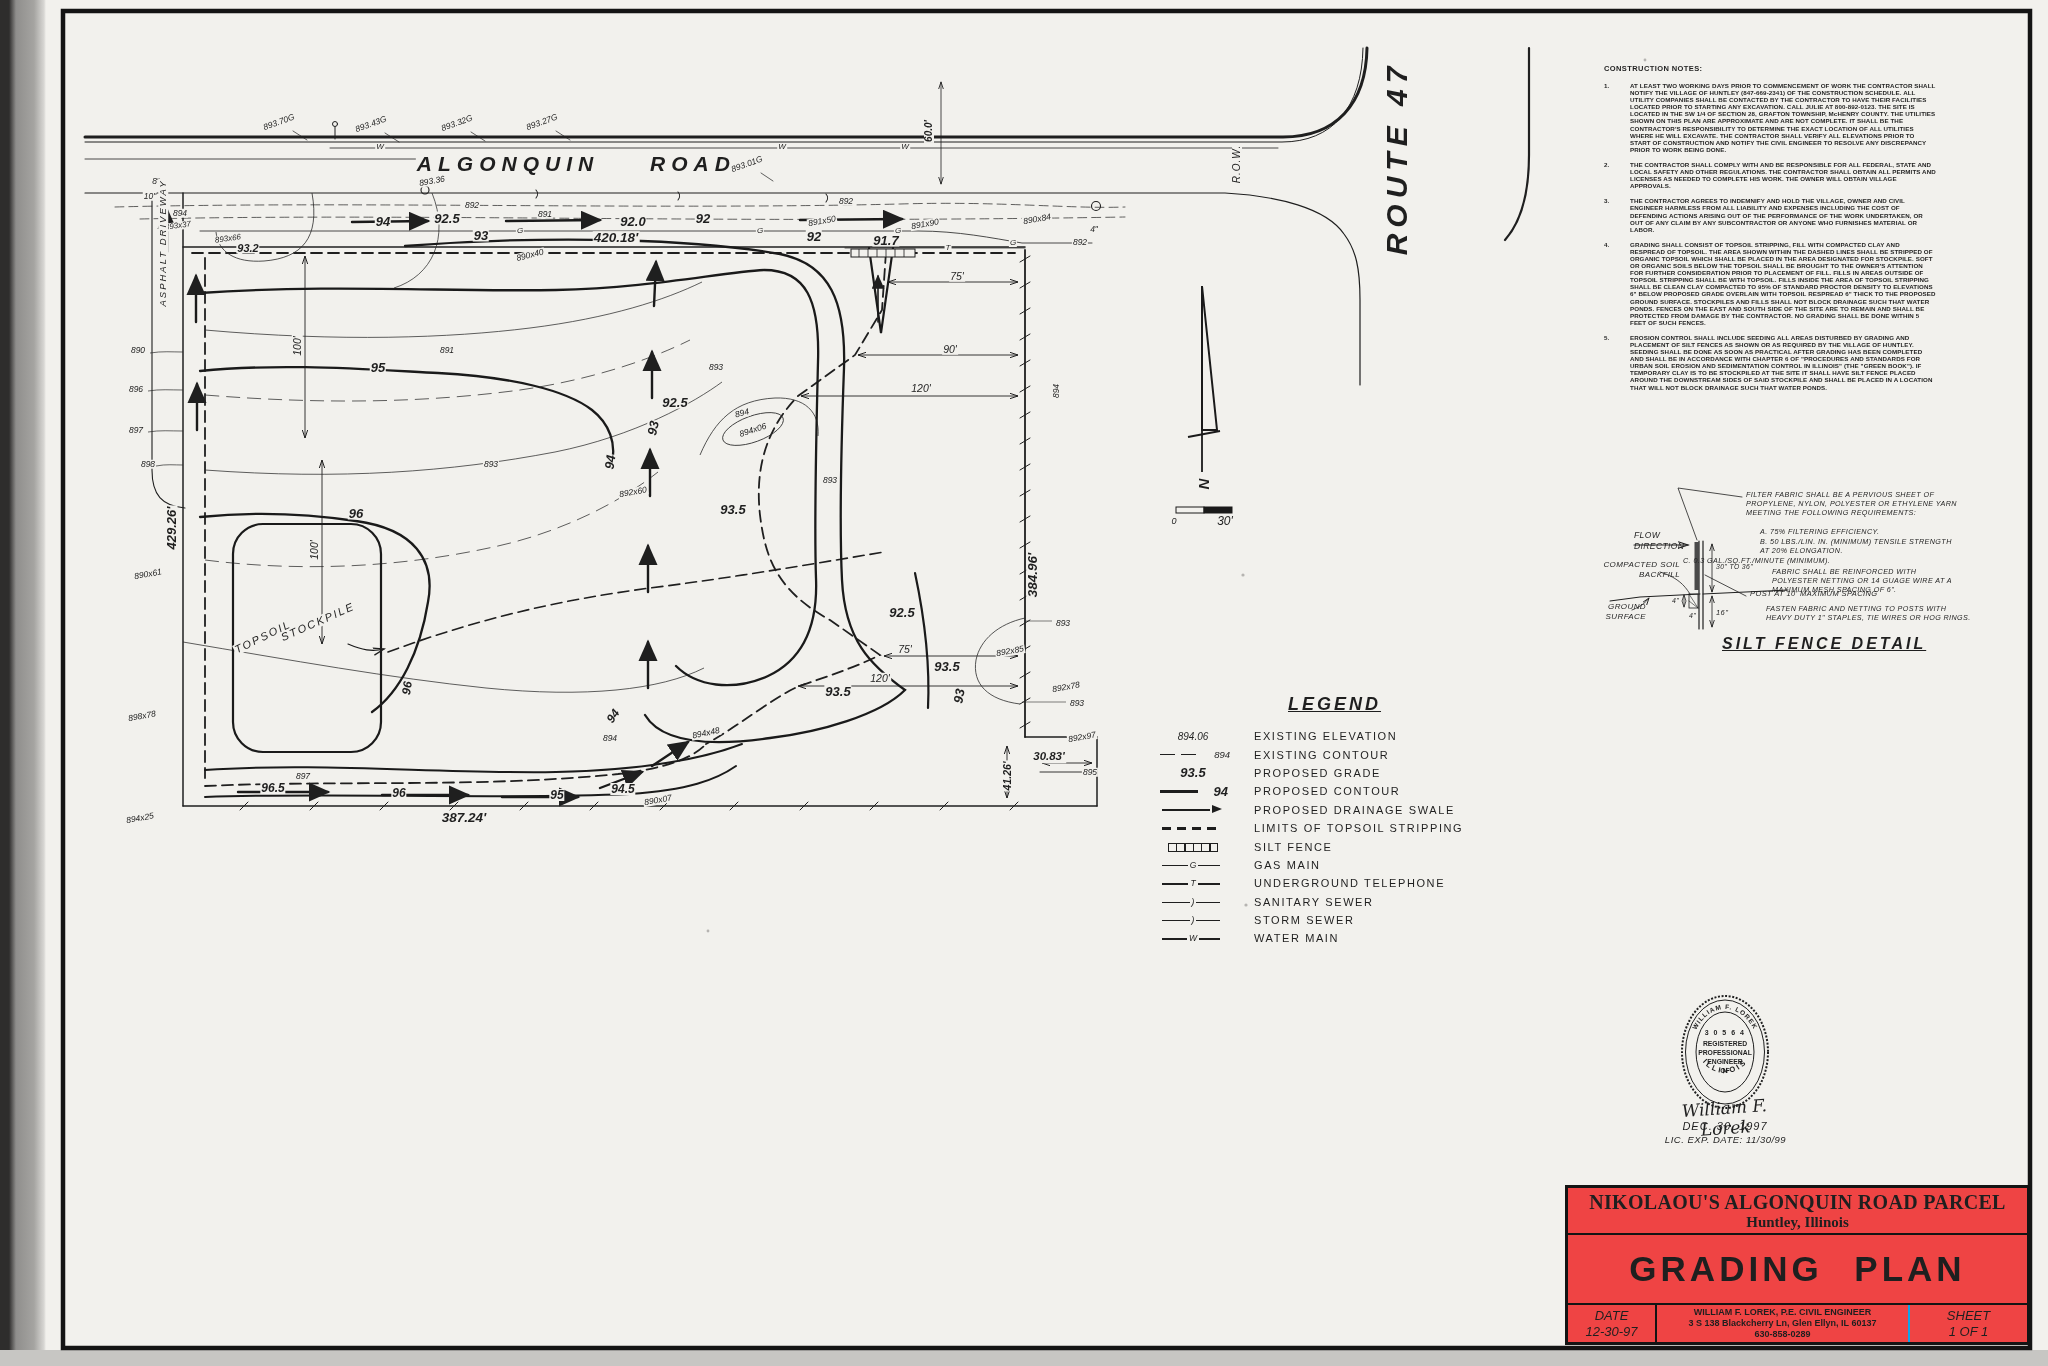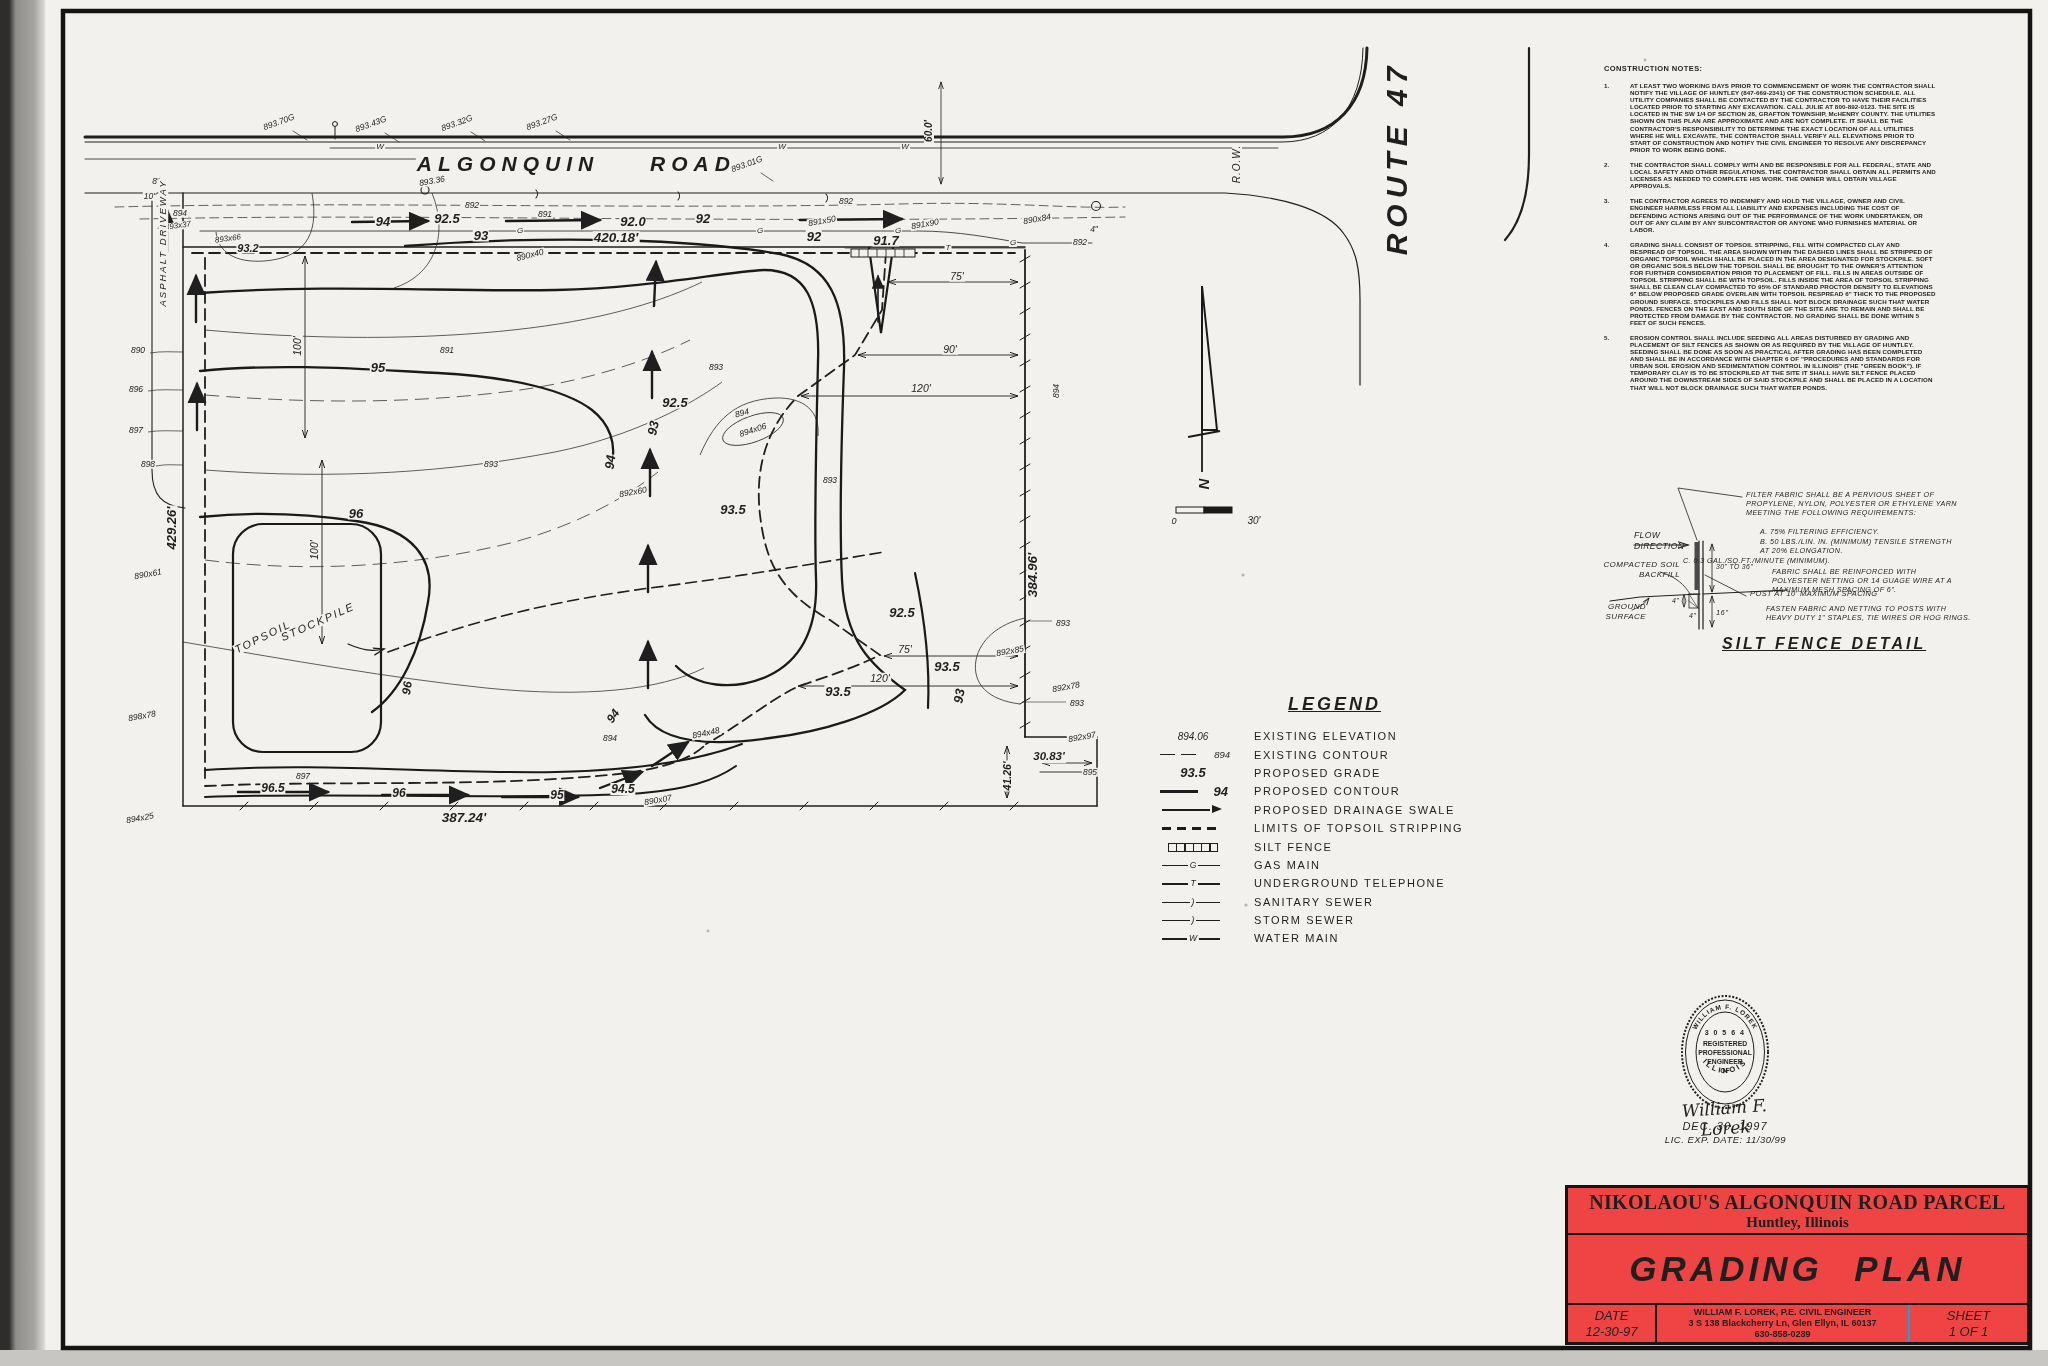--- a/index.html
+++ b/index.html
@@ -50,21 +50,21 @@
   .stamp-text{position:absolute;text-align:center;font-style:italic}
   .signature{font-family:"DejaVu Serif",serif;font-style:italic;font-size:17px;transform:rotate(-4deg)}
   
   .tblock{position:absolute;left:1565px;top:1185px;width:465px;height:160px;
      border:3px solid #141414;box-sizing:border-box;background:#ef4444;display:flex;flex-direction:column}
   .tb-row1{height:47px;border-bottom:2px solid #141414;text-align:center;
      font-family:"Liberation Serif",serif;font-weight:700;padding-top:3px;box-sizing:border-box}
   .tb-proj1{font-size:20px;letter-spacing:.3px}
   .tb-proj2{font-size:15px}
   .tb-row2{flex:1;border-bottom:2px solid #141414;display:flex;align-items:center;justify-content:center}
-  .tb-title{font-size:35px;font-weight:700;font-style:italic;letter-spacing:4px;word-spacing:18px}
+  .tb-title{font-size:35px;font-weight:700;letter-spacing:4px;word-spacing:18px}
   .tb-row3{height:37px;display:flex}
   .tb-date{width:87px;border-right:2px solid #141414;display:flex;flex-direction:column;
      align-items:center;justify-content:center;font-style:italic;font-size:13px;line-height:1.2}
   .tb-eng{width:251px;border-right:2px solid #0ea5e9;display:flex;flex-direction:column;
      align-items:center;justify-content:center;font-weight:700;font-size:9px;line-height:1.25;text-align:center}
   .tb-sheet{flex:1;display:flex;flex-direction:column;align-items:center;justify-content:center;
      font-style:italic;font-size:13px;line-height:1.2}
 </style>
 </head>
 <body>
@@ -346,21 +346,21 @@
     <span class="plan-label" style="left: 1090px; top: 772px; font-size: 8.5px; transform: translate(-50%, -50%) rotate(0deg);">895</span>
     <span class="plan-label pb" style="left: 273px; top: 788px; font-size: 12px; transform: translate(-50%, -50%) rotate(0deg);">96.5</span>
     <span class="plan-label pb" style="left: 399px; top: 793px; font-size: 12px; transform: translate(-50%, -50%) rotate(0deg);">96</span>
     <span class="plan-label pb" style="left: 557px; top: 795px; font-size: 12px; transform: translate(-50%, -50%) rotate(0deg);">95</span>
     <span class="plan-label pb" style="left: 623px; top: 789px; font-size: 12px; transform: translate(-50%, -50%) rotate(0deg);">94.5</span>
     <span class="plan-label" style="left: 303px; top: 776px; font-size: 8.5px; transform: translate(-50%, -50%) rotate(0deg);">897</span>
     <span class="plan-label pb" style="left: 464px; top: 818px; font-size: 13.5px; transform: translate(-50%, -50%) rotate(0deg);">387.24'</span>
     <span class="plan-label" style="left: 658px; top: 800px; font-size: 8.5px; transform: translate(-50%, -50%) rotate(-10deg);">890x07</span>
     <span class="plan-label pb" style="left: 1203px; top: 484px; font-size: 15px; transform: translate(-50%, -50%) rotate(-90deg);">N</span>
     <span class="plan-label" style="left: 1174px; top: 521px; font-size: 9px; transform: translate(-50%, -50%) rotate(0deg);">0</span>
-    <span class="plan-label" style="left: 1254px; top: 521px; font-size: 10px; transform: translate(-50%, -50%) rotate(0deg);">30'</span>
+    <span class="plan-label" style="left: 1225px; top: 521px; font-size: 12px; transform: translate(-50%, -50%) rotate(0deg);">30'</span>
   </div>
 
 <div class="notes-block">
   <div class="notes-header">CONSTRUCTION NOTES:</div>
   <div>
       <div class="note-row">
         <span class="note-num">1.</span>
         <span class="note-text">AT LEAST TWO WORKING DAYS PRIOR TO COMMENCEMENT OF WORK THE CONTRACTOR SHALL NOTIFY THE VILLAGE OF HUNTLEY (847-669-2341) OF THE CONSTRUCTION SCHEDULE. ALL UTILITY COMPANIES SHALL BE CONTACTED BY THE CONTRACTOR TO HAVE THEIR FACILITIES LOCATED PRIOR TO STARTING ANY EXCAVATION. CALL JULIE AT 800-892-0123. THE SITE IS LOCATED IN THE SW 1/4 OF SECTION 28, GRAFTON TOWNSHIP, McHENRY COUNTY. THE UTILITIES SHOWN ON THIS PLAN ARE APPROXIMATE AND ARE NOT COMPLETE. IT SHALL BE THE CONTRACTOR'S RESPONSIBILITY TO DETERMINE THE EXACT LOCATION OF ALL UTILITIES WHERE HE WILL EXCAVATE. THE CONTRACTOR SHALL VERIFY ALL ELEVATIONS PRIOR TO START OF CONSTRUCTION AND NOTIFY THE CIVIL ENGINEER TO RESOLVE ANY DISCREPANCY PRIOR TO WORK BEING DONE.</span>
       </div>
       <div class="note-row">

